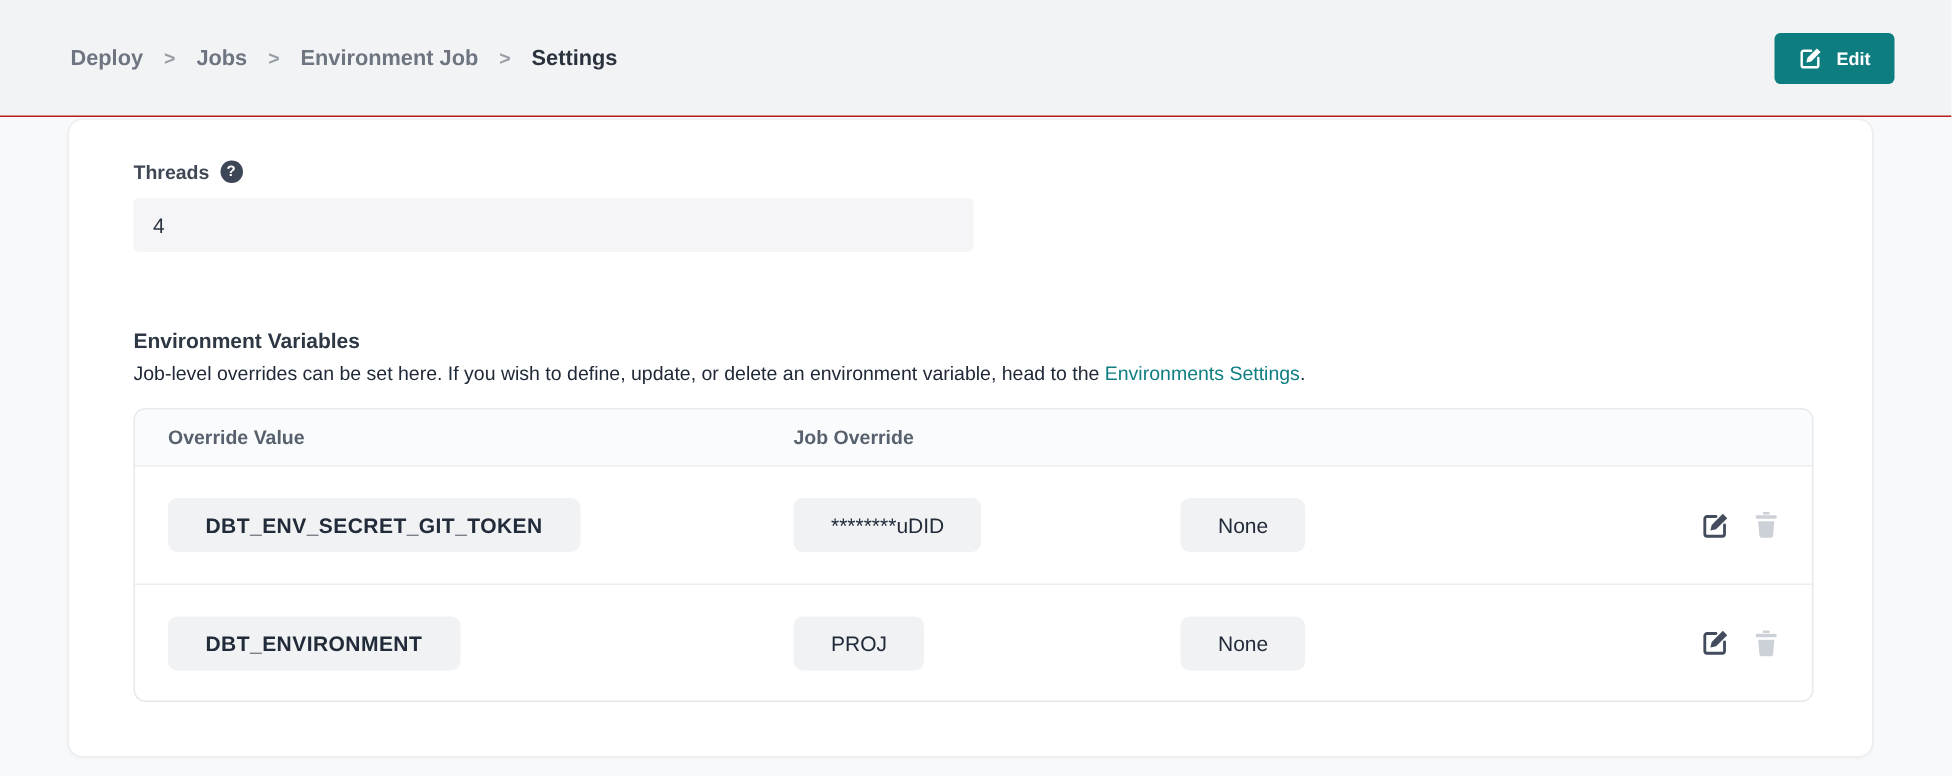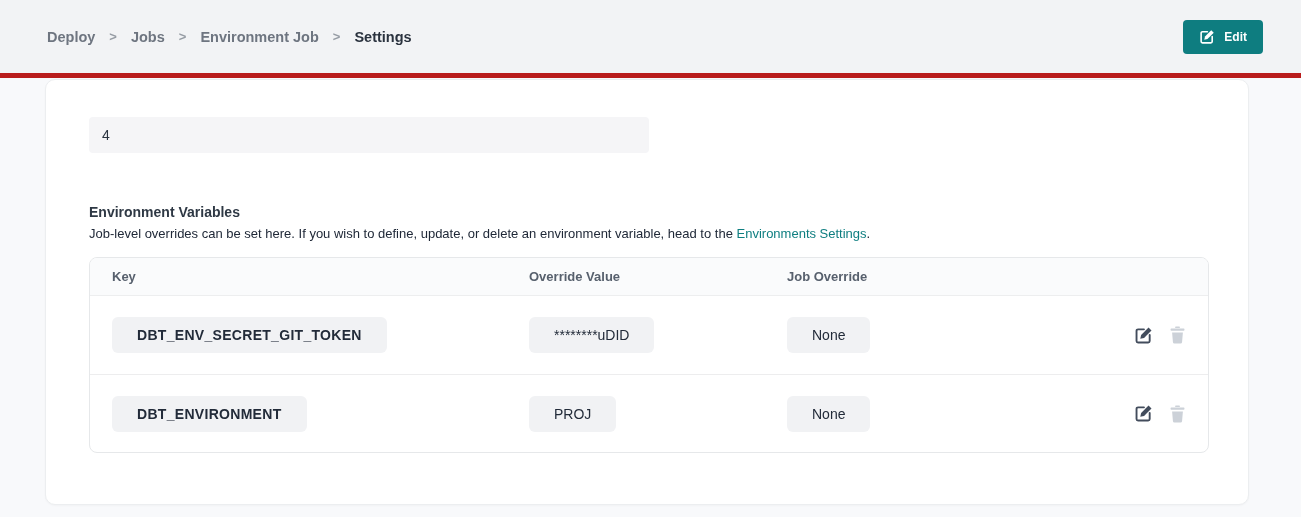--- a/index.html
+++ b/index.html
@@ -8,21 +8,21 @@
     background: #f8f9fb;
     font-family: "Liberation Sans", sans-serif;
     overflow: hidden;
     color: #2a3440;
   }
 
   
   .topbar {
     height: 78px;
     background: #f2f3f5;
-    border-bottom: 5px solid #b91c1c;
+    border-bottom: 1px solid #b91c1c;
     display: flex;
     align-items: center;
     justify-content: space-between;
     padding: 0 38px 0 47px;
   }
   .breadcrumb { display: flex; align-items: center; gap: 14px; }
   .crumb {
     font-size: 14.5px;
     font-weight: 600;
     color: #6e7580;
@@ -180,29 +180,32 @@
         <path d="M18.4 1.9l3.7 3.7-9.4 9.4-4.8 1.1 1.1-4.8z" fill="#ffffff"></path>
       </svg>
     </span>
     <span>Edit</span>
   </button>
 </div>
 
 <div class="main">
   <div class="card">
 
+    <div class="field-label-row">
+      <span class="field-label">Threads</span>
+      <span class="help-icon">?</span>
+    </div>
     <input class="threads-input" type="text" readonly="" value="4" style="">
 
     <div class="env-section">
       <h2 class="env-title">Environment Variables</h2>
       <p class="env-desc"><span>Job-level overrides can be set here. If you wish to define, update, or delete an environment variable, head to the </span><a>Environments Settings</a><span>.</span></p>
 
       <div class="env-table">
         <div class="t-head">
-          <span class="th">Key</span>
           <span class="th">Override Value</span>
           <span class="th">Job Override</span>
           <span class="th"></span>
         </div>
 
         <div class="t-row">
           <div class="cell">
             <span class="pill key-pill">DBT_ENV_SECRET_GIT_TOKEN</span>
           </div>
           <div class="cell">

